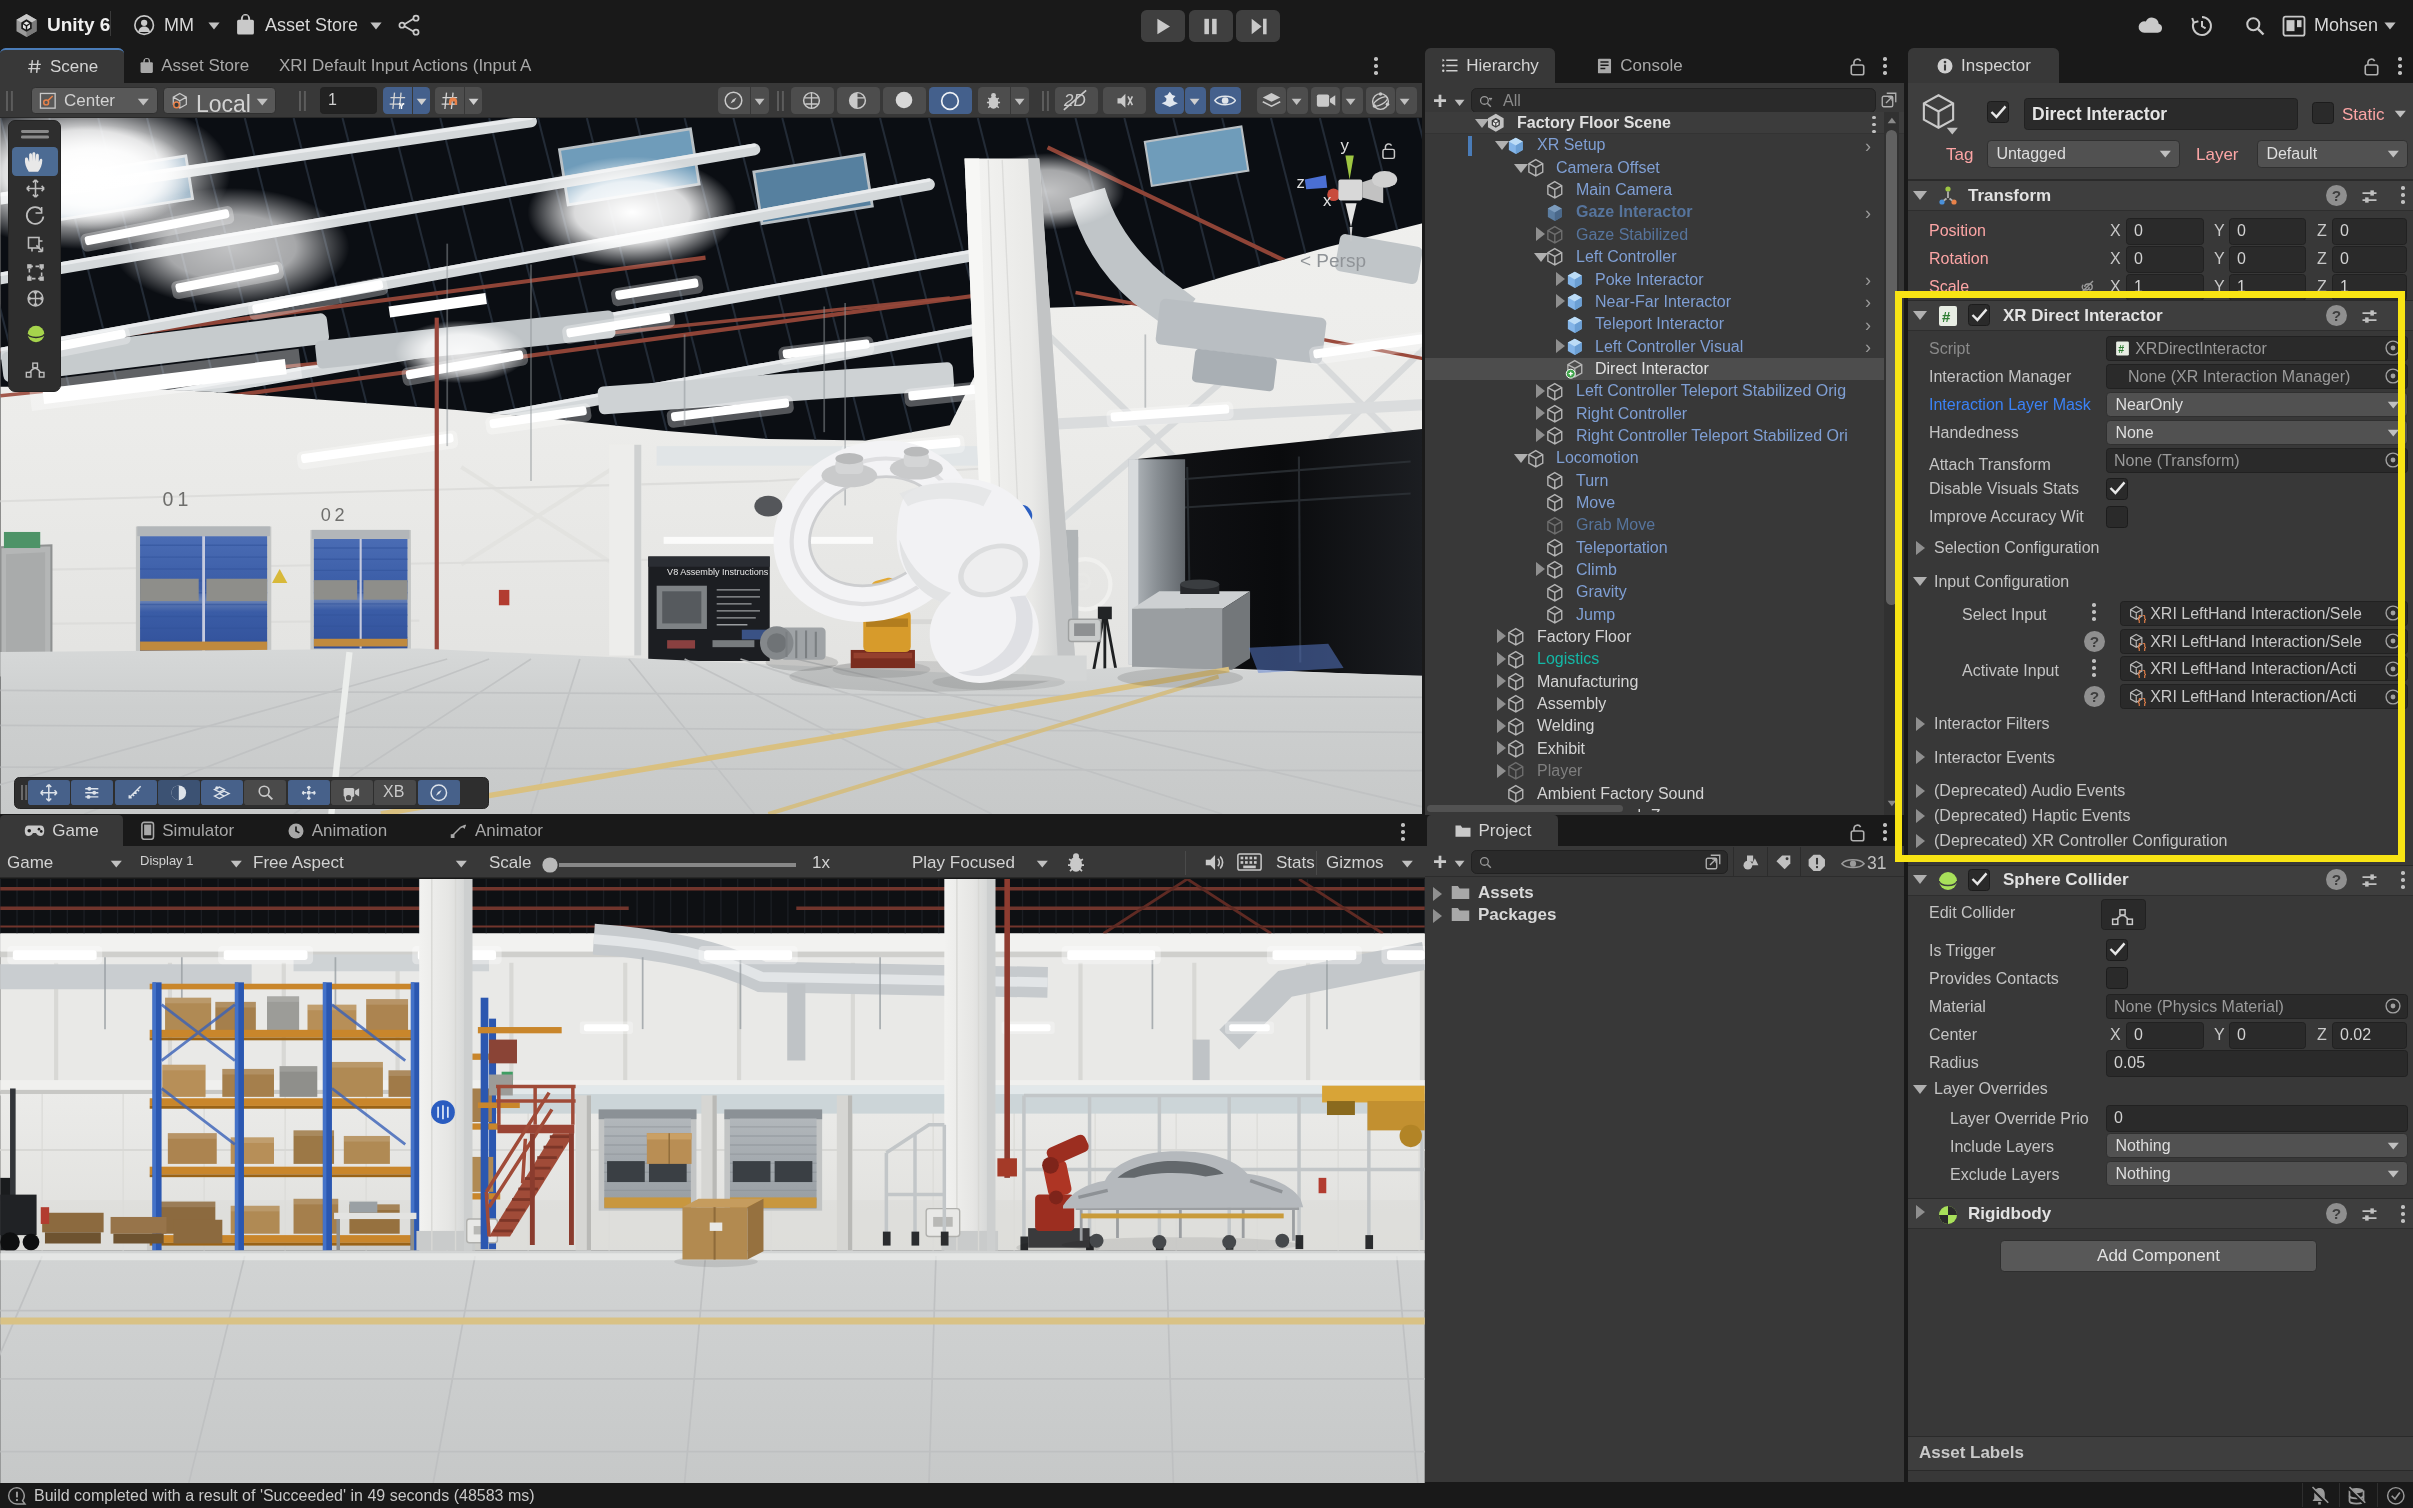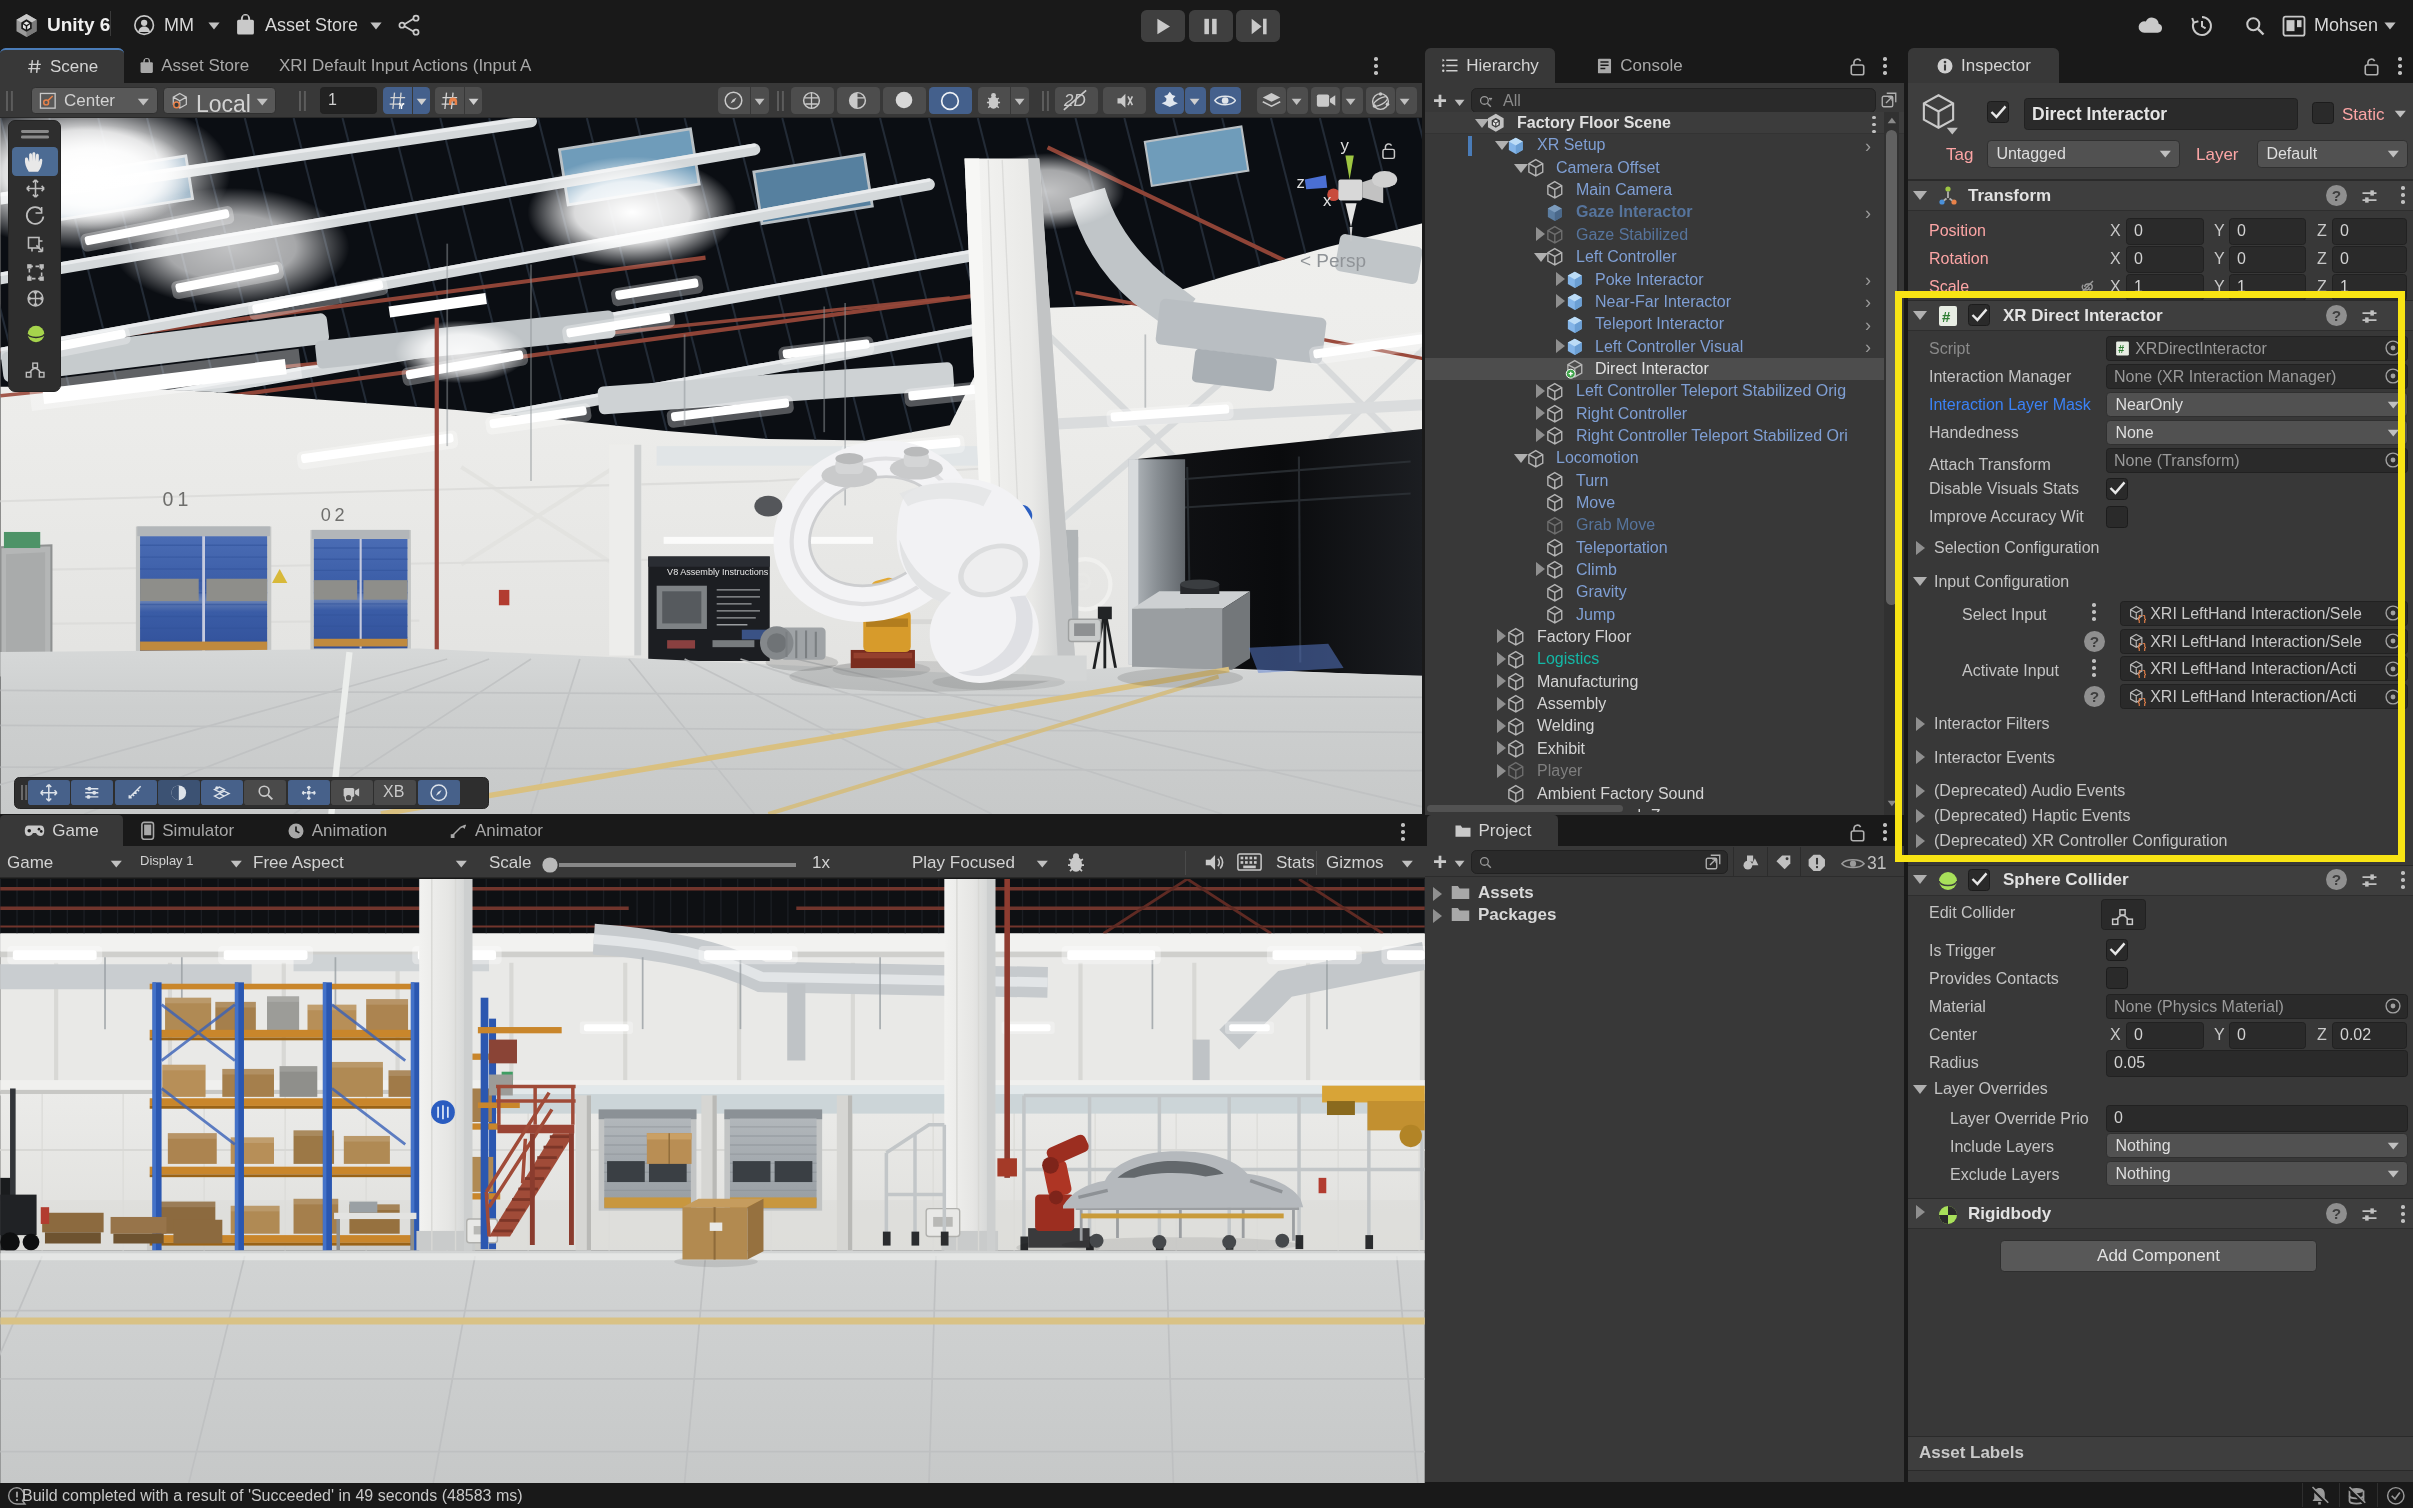--- a/index.html
+++ b/index.html
@@ -1628,21 +1628,21 @@
         <rect x="3" y="2" width="18" height="20" rx="2" fill="#e8ede4"></rect>
         <text x="6" y="18" font-size="15" font-weight="bold" fill="#2e7d32" font-family="Liberation Sans">#</text>
       </svg>
       <span style="overflow:hidden;white-space:nowrap">XRDirectInteractor</span>
     </div>
 <svg class="abs" style="left:2384px;top:339px" width="18" height="18" viewBox="0 0 26 26">
       <circle cx="13" cy="13" r="10" fill="none" stroke="#a0a0a0" stroke-width="2"></circle>
       <circle cx="13" cy="13" r="3.5" fill="#a0a0a0"></circle>
     </svg>
 <div class="lbl" style="left:1929px;top:368px;width:170px;color:#c4c4c4">Interaction Manager</div>
-<div class="field" style="left:2106px;top:364px;width:302px;height:25px;color:#9a9a9a;padding-left:7px;overflow:hidden">
+<div class="field" style="left:2106px;top:364px;width:302px;height:25px;color:#9a9a9a;padding-left:21px;overflow:hidden">
       <span style="overflow:hidden;white-space:nowrap">None (XR Interaction Manager)</span>
     </div>
 <svg class="abs" style="left:2384px;top:367px" width="18" height="18" viewBox="0 0 26 26">
       <circle cx="13" cy="13" r="10" fill="none" stroke="#a0a0a0" stroke-width="2"></circle>
       <circle cx="13" cy="13" r="3.5" fill="#a0a0a0"></circle>
     </svg>
 <div class="lbl" style="left:1929px;top:396px;width:170px;color:#3b82f6">Interaction Layer Mask</div>
 <div class="ddown" style="left:2106px;top:392px;width:302px;height:25px">NearOnly<span class="arr"><svg width="12.6" height="9" viewBox="0 0 18 13">
           <path d="M1 1 9 11 17 1Z" fill="#c0c0c0"></path>
         </svg></span></div>
@@ -1808,21 +1808,21 @@
 <div class="dots3" style="left:2401px;top:1205px"></div>
 <div class="abs" style="left:2000px;top:1240px;width:317px;height:32px;background:#585858;border:0.7px solid #2e2e2e;border-radius:4.2px;color:#e2e2e2;font-size:17px;display:flex;align-items:center;justify-content:center">Add Component</div>
 <div class="abs" style="left:1908px;top:1436px;width:506px;height:35px;background:#3e3e3e;border-top:0.7px solid #2a2a2a;border-bottom:0.7px solid #2a2a2a"></div>
 <div class="txt" style="left:1919px;top:1443px;font-size:17px;font-weight:bold;color:#c9c9c9">Asset Labels</div>
 <div class="abs" style="left:0;top:1483px;width:2413px;height:26px;background:#191919"></div>
 <svg class="abs" style="left:7px;top:1486px" width="19.6" height="19.6" viewBox="0 0 24 24">
       <path d="M12 2 a10 10 0 1 0 0 20 h10 l-3-4 a10 10 0 0 0 -7-16Z" fill="none" stroke="#9a9a9a" stroke-width="1.8"></path>
       <rect x="11" y="7" width="2.4" height="7" fill="#9a9a9a"></rect>
       <rect x="11" y="16" width="2.4" height="2.4" fill="#9a9a9a"></rect>
     </svg>
-<div class="txt" style="left:22px;top:1487px;font-size:16px;color:#c8c8c8">Build completed with a result of 'Succeeded' in 49 seconds (48583 ms)</div>
+<div class="txt" style="left:34px;top:1487px;font-size:16px;color:#c8c8c8">Build completed with a result of 'Succeeded' in 49 seconds (48583 ms)</div>
 <svg class="abs" style="left:2309px;top:1486px" width="21" height="19.6" viewBox="0 0 24 22">
       <path d="M12 2 C8 2 6 5 6 9 V14 L4 17 H20 L18 14 V9 C18 5 16 2 12 2Z" fill="#9a9a9a"></path>
       <rect x="10.5" y="18" width="3" height="3" fill="#9a9a9a"></rect>
       <path d="M3 2 21 20" stroke="#191919" stroke-width="3.4"></path>
       <path d="M4 1 22 19" stroke="#9a9a9a" stroke-width="1.8"></path>
     </svg>
 <svg class="abs" style="left:2346px;top:1486px" width="21" height="19.6" viewBox="0 0 24 22">
       <ellipse cx="12" cy="5" rx="8" ry="3" fill="#9a9a9a"></ellipse>
       <path d="M4 5 V17 a8 3 0 0 0 16 0 V5" fill="none" stroke="#9a9a9a" stroke-width="2"></path>
       <path d="M4 11 a8 3 0 0 0 16 0" fill="none" stroke="#9a9a9a" stroke-width="2"></path>

